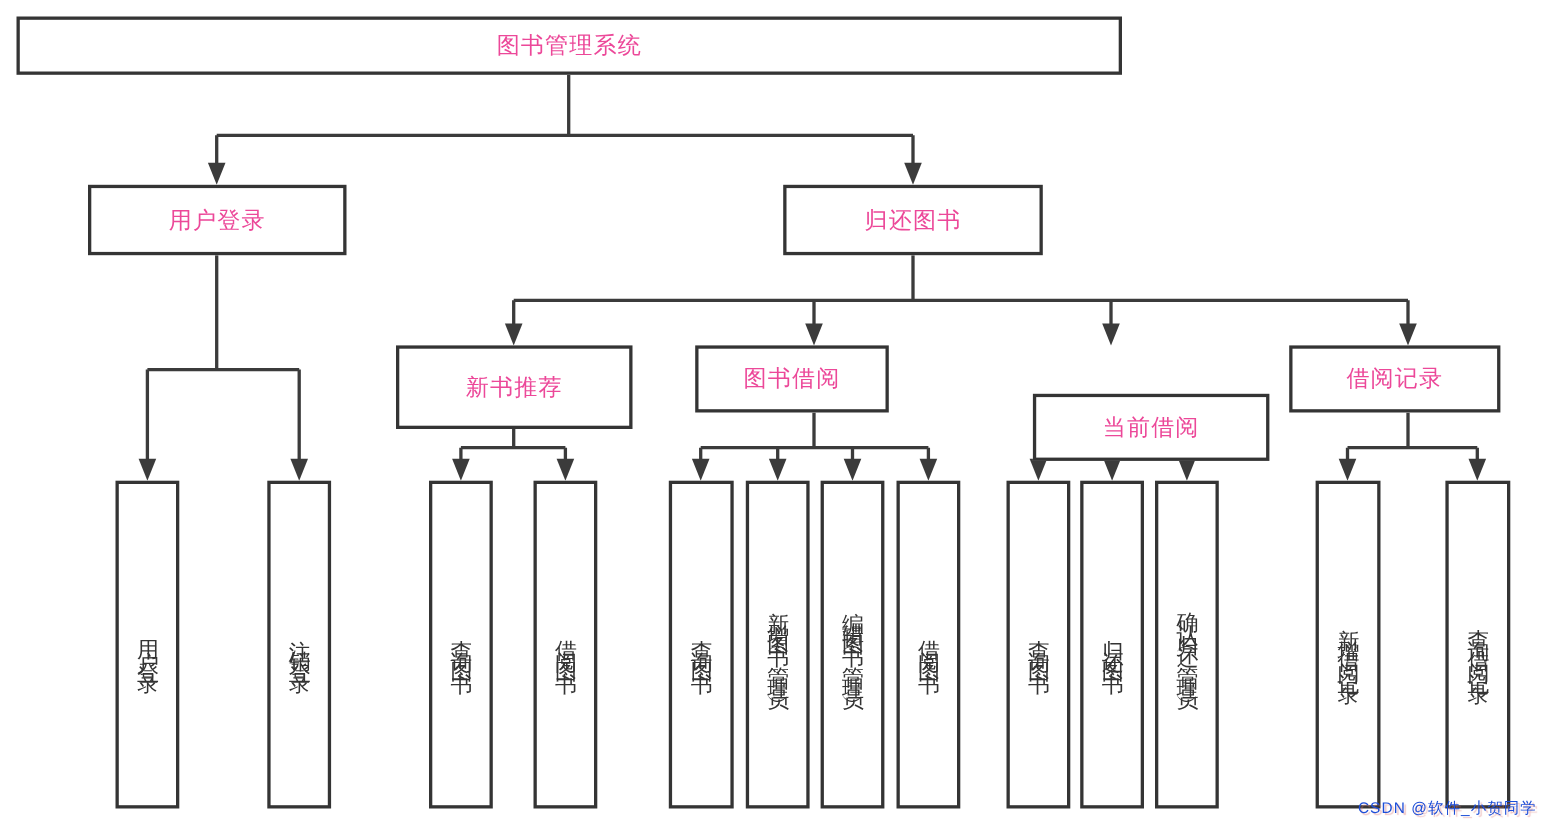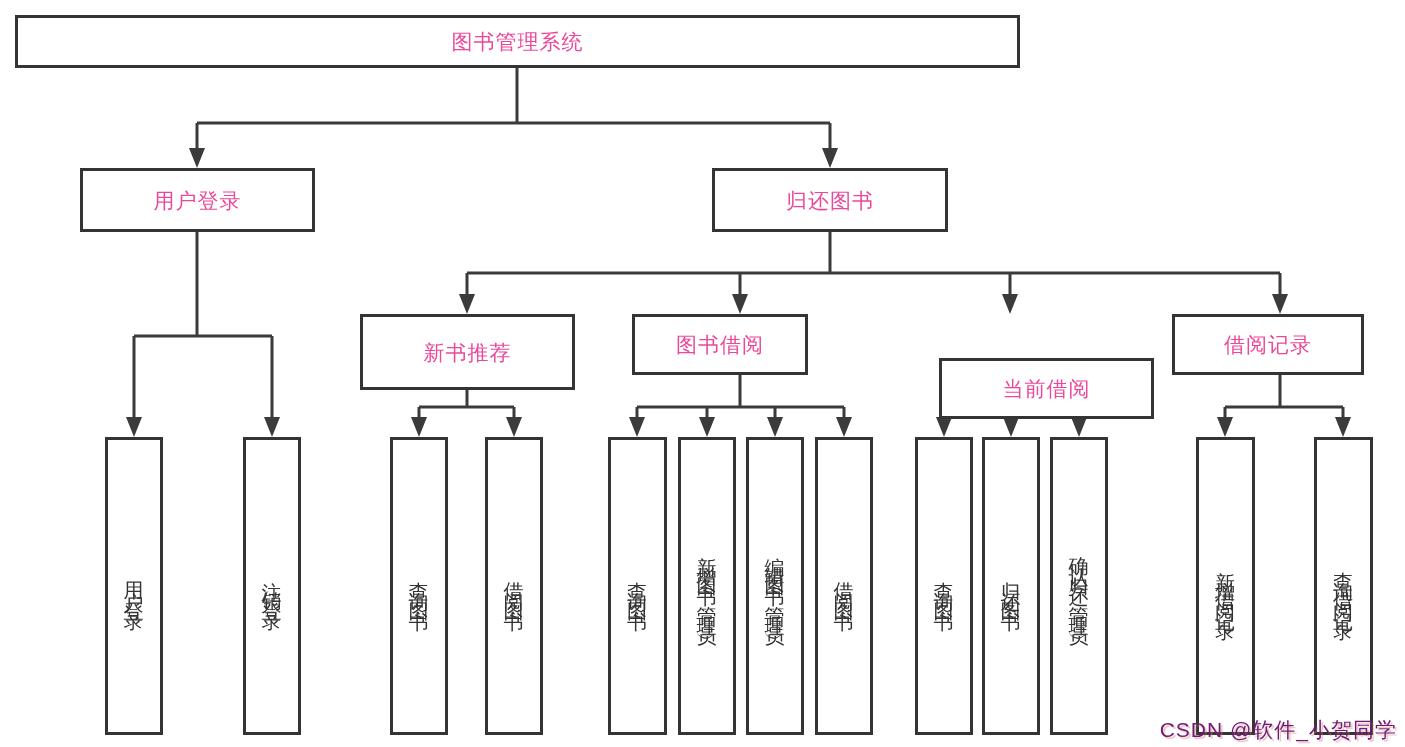--- a/index.html
+++ b/index.html
@@ -43,22 +43,22 @@
     font-size: 20px;
     color: #333333;
     letter-spacing: 10px;
     line-height: 1.1;
     white-space: nowrap;
   }
   .watermark {
     position: absolute;
     right: 8px;
     bottom: 3px;
-    font-size: 21px;
-    color: #701a75;
+    font-size: 14px;
+    color: #1d4ed8;
     text-shadow: 2px 2px 1px rgba(216, 116, 116, 0.45);
     z-index: 2;
     letter-spacing: 1px;
   }
 </style>
 </head>
 <body>
 
 <div id="canvas">
 

